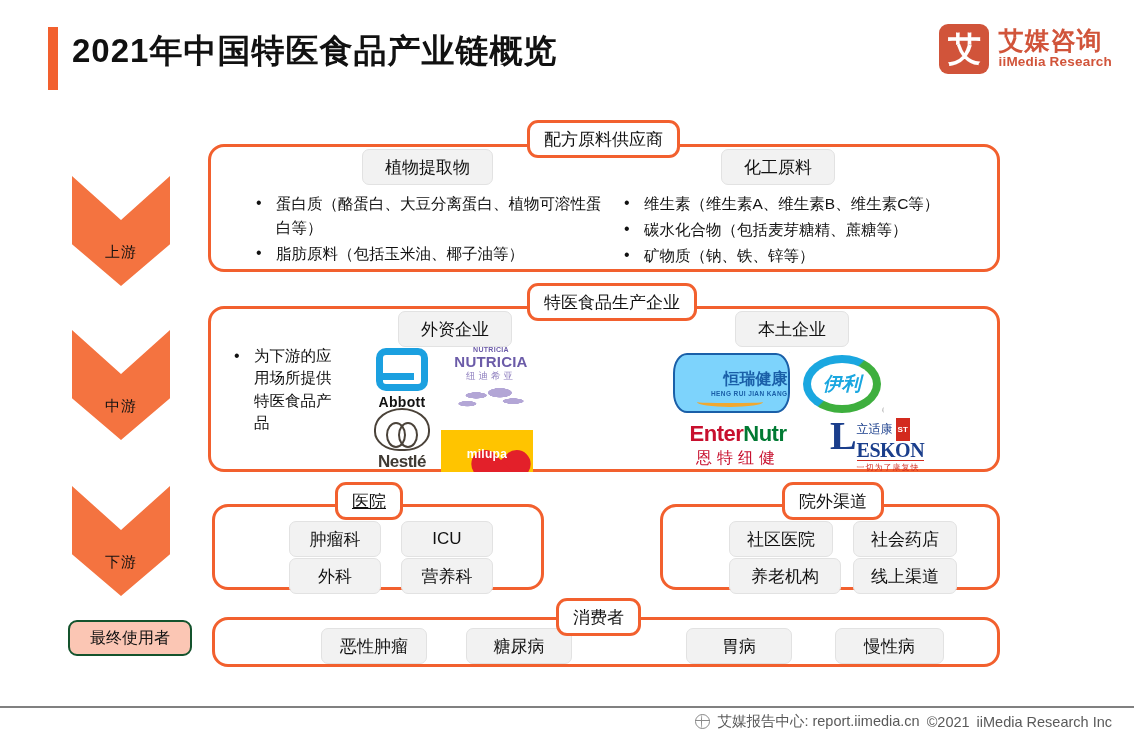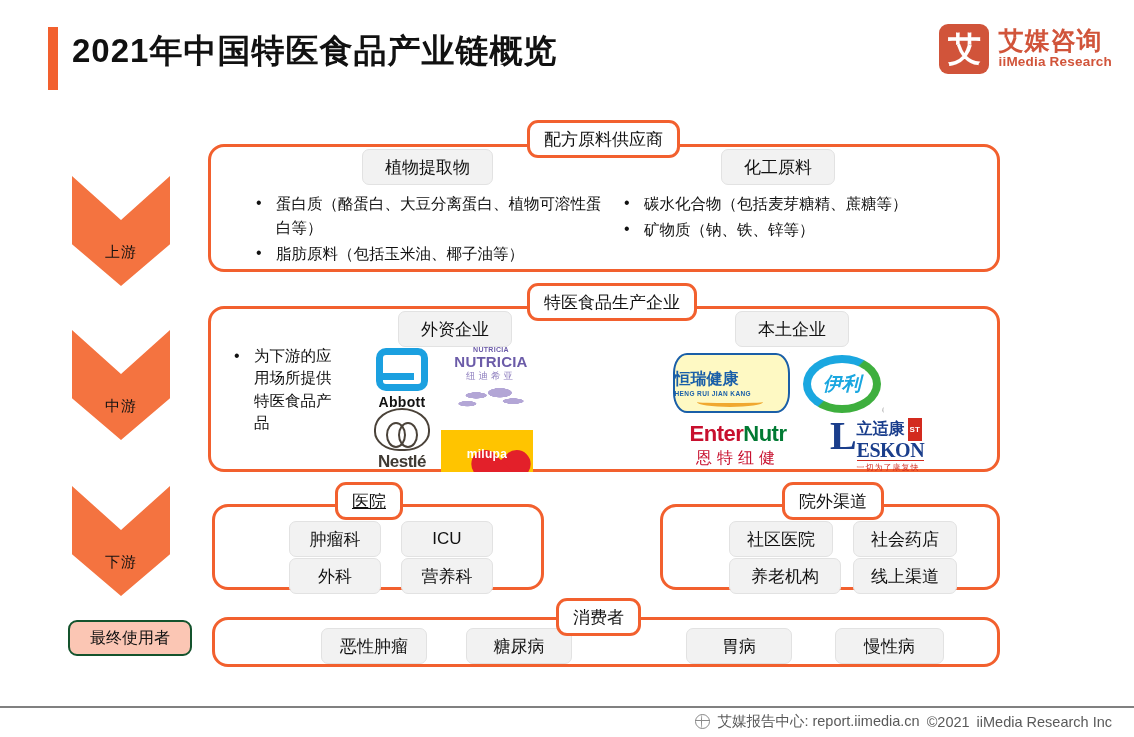--- a/index.html
+++ b/index.html
@@ -131,22 +131,22 @@
   }
   .milupa-heart::before { left: 27px; transform: rotate(45deg); transform-origin: 0 100%; }
   .milupa-heart::after { left: 27px; transform: rotate(-45deg); transform-origin: 100% 100%; }
   .milupa-word {
     position: absolute; left: 0; top: 17px; width: 54px; text-align: center;
     font-size: 12px; font-weight: bold; color: #fff; z-index: 3; letter-spacing: .3px;
   }
 
   .hengrui-badge {
     width: 117px; height: 60px; border: 2.5px solid #1A5FA8; border-radius: 14px/20px;
-    display: flex; flex-direction: column; align-items: flex-start; justify-content: center;
-    position: relative; background: #fef9c3;
+    display: flex; flex-direction: column; align-items: flex-end; justify-content: center;
+    position: relative; background: #7dd3fc;
   }
   .hengrui-cn { font-size: 16px; font-weight: bold; color: #1A5FA8; letter-spacing: 0px; }
   .hengrui-en { font-size: 6.5px; font-weight: bold; color: #1A5FA8; letter-spacing: .4px; }
   .hengrui-swoosh {
     position: absolute; bottom: 4px; left: 22px; width: 66px; height: 10px;
     border-bottom: 4px solid #F0A830; border-radius: 0 0 50% 50%;
   }
   .hengrui-r { position: absolute; right: -9px; top: -7px; font-size: 9px; color: #1A5FA8; }
 
   .yili-badge {
@@ -163,21 +163,21 @@
 
   .enternutr-en { font-size: 22px; font-weight: bold; letter-spacing: -.5px; }
   .enternutr-en .c1 { color: #C8102E; }
   .enternutr-en .c2 { color: #007A33; }
   .enternutr-cn { font-size: 16px; color: #C8102E; letter-spacing: 5px; margin-top: 1px; }
 
   .leskon-wrap { display: flex; align-items: flex-start; }
   .leskon-L { font-size: 40px; font-weight: bold; color: #1A3E8C; line-height: .88; font-family: "Liberation Serif", serif; }
   .leskon-right { display: flex; flex-direction: column; }
   .leskon-top { display: flex; align-items: center; gap: 3px; }
-  .leskon-cn { font-size: 16px; font-weight: bold; color: #1A3E8C; }
+  .leskon-cn { font-size: 12px; font-weight: normal; color: #1A3E8C; }
   .leskon-tag { background: #D32A1E; color: #fff; font-size: 8px; padding: 7px 2px; font-weight: bold; }
   .leskon-en { font-size: 20px; font-weight: bold; color: #1A3E8C; letter-spacing: -.5px; line-height: .95; font-family: "Liberation Serif", serif; }
   .leskon-slogan { font-size: 8px; color: #D32A1E; letter-spacing: 1px; border-top: 1px solid #D32A1E; padding-top: 1px; }
 
   
   .final-badge {
     position: absolute;
     background: #FBC6B4; border: 2px solid #14532d; border-radius: 9px;
     display: flex; align-items: center; justify-content: center;
     font-size: 16px; color: #111;
@@ -232,20 +232,21 @@
 <div class="panel-chip" style="left:527px; top:120px;">配方原料供应商</div>
 
 <div class="gray-chip sub" style="left:341px; top:149px;">植物提取物</div>
 <div class="gray-chip sub" style="left:700px; top:149px;">化工原料</div>
 
 <ul class="bullets" style="left:250px; top:192px; width:355px;">
   <li>蛋白质（酪蛋白、大豆分离蛋白、植物可溶性蛋白等）</li>
   <li>脂肪原料（包括玉米油、椰子油等）</li>
 </ul>
 <ul class="bullets" style="left:618px; top:192px; width:380px;">
+  <li>维生素（维生素A、维生素B、维生素C等）</li>
   <li>碳水化合物（包括麦芽糖精、蔗糖等）</li>
   <li>矿物质（钠、铁、锌等）</li>
 </ul>
 
 <div class="panel" style="left:208px; top:306px; width:792px; height:166px;"></div>
 <div class="panel-chip" style="left:527px; top:283px;">特医食品生产企业</div>
 
 <div class="gray-chip sub" style="left:377px; top:311px;">外资企业</div>
 <div class="gray-chip sub" style="left:714px; top:311px;">本土企业</div>
 

